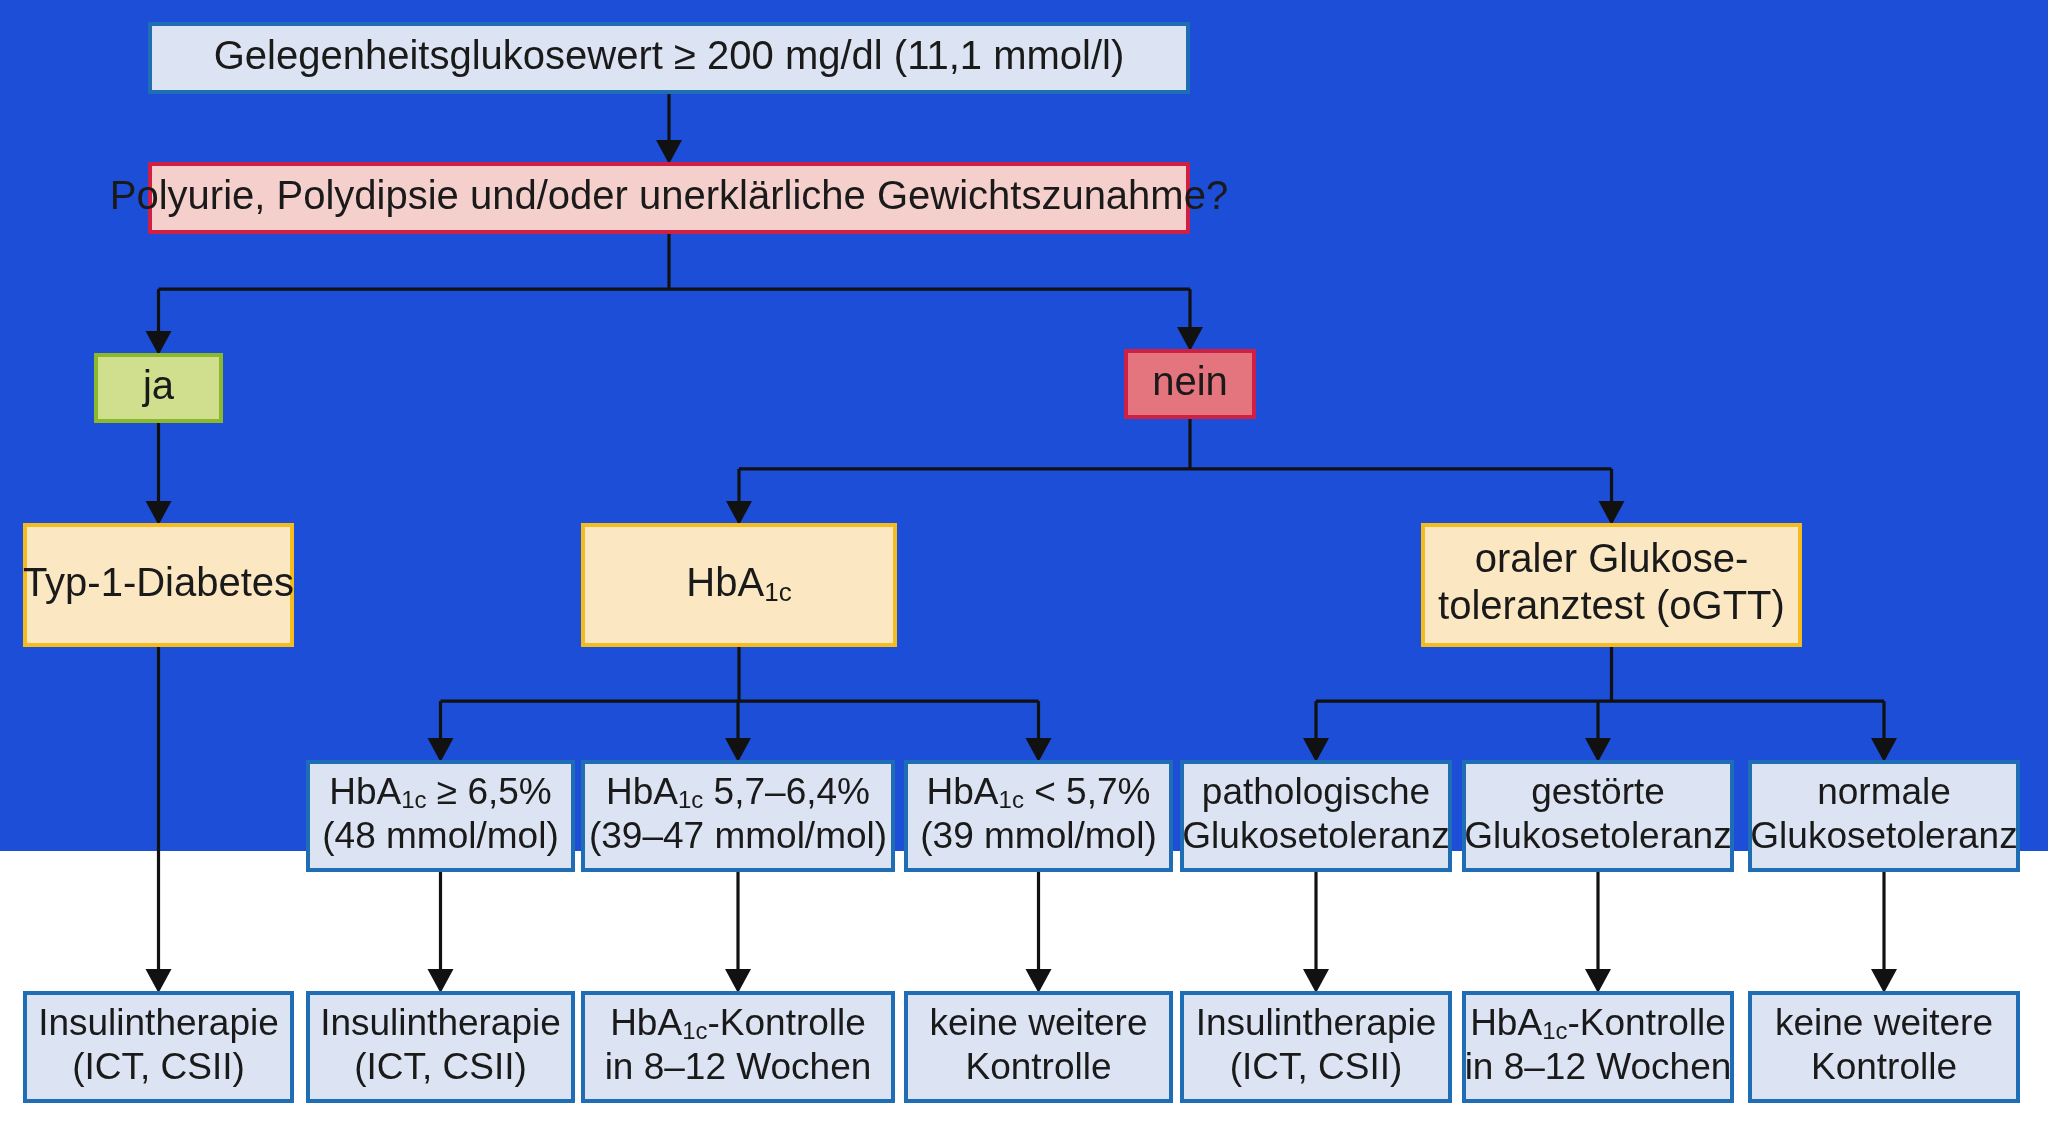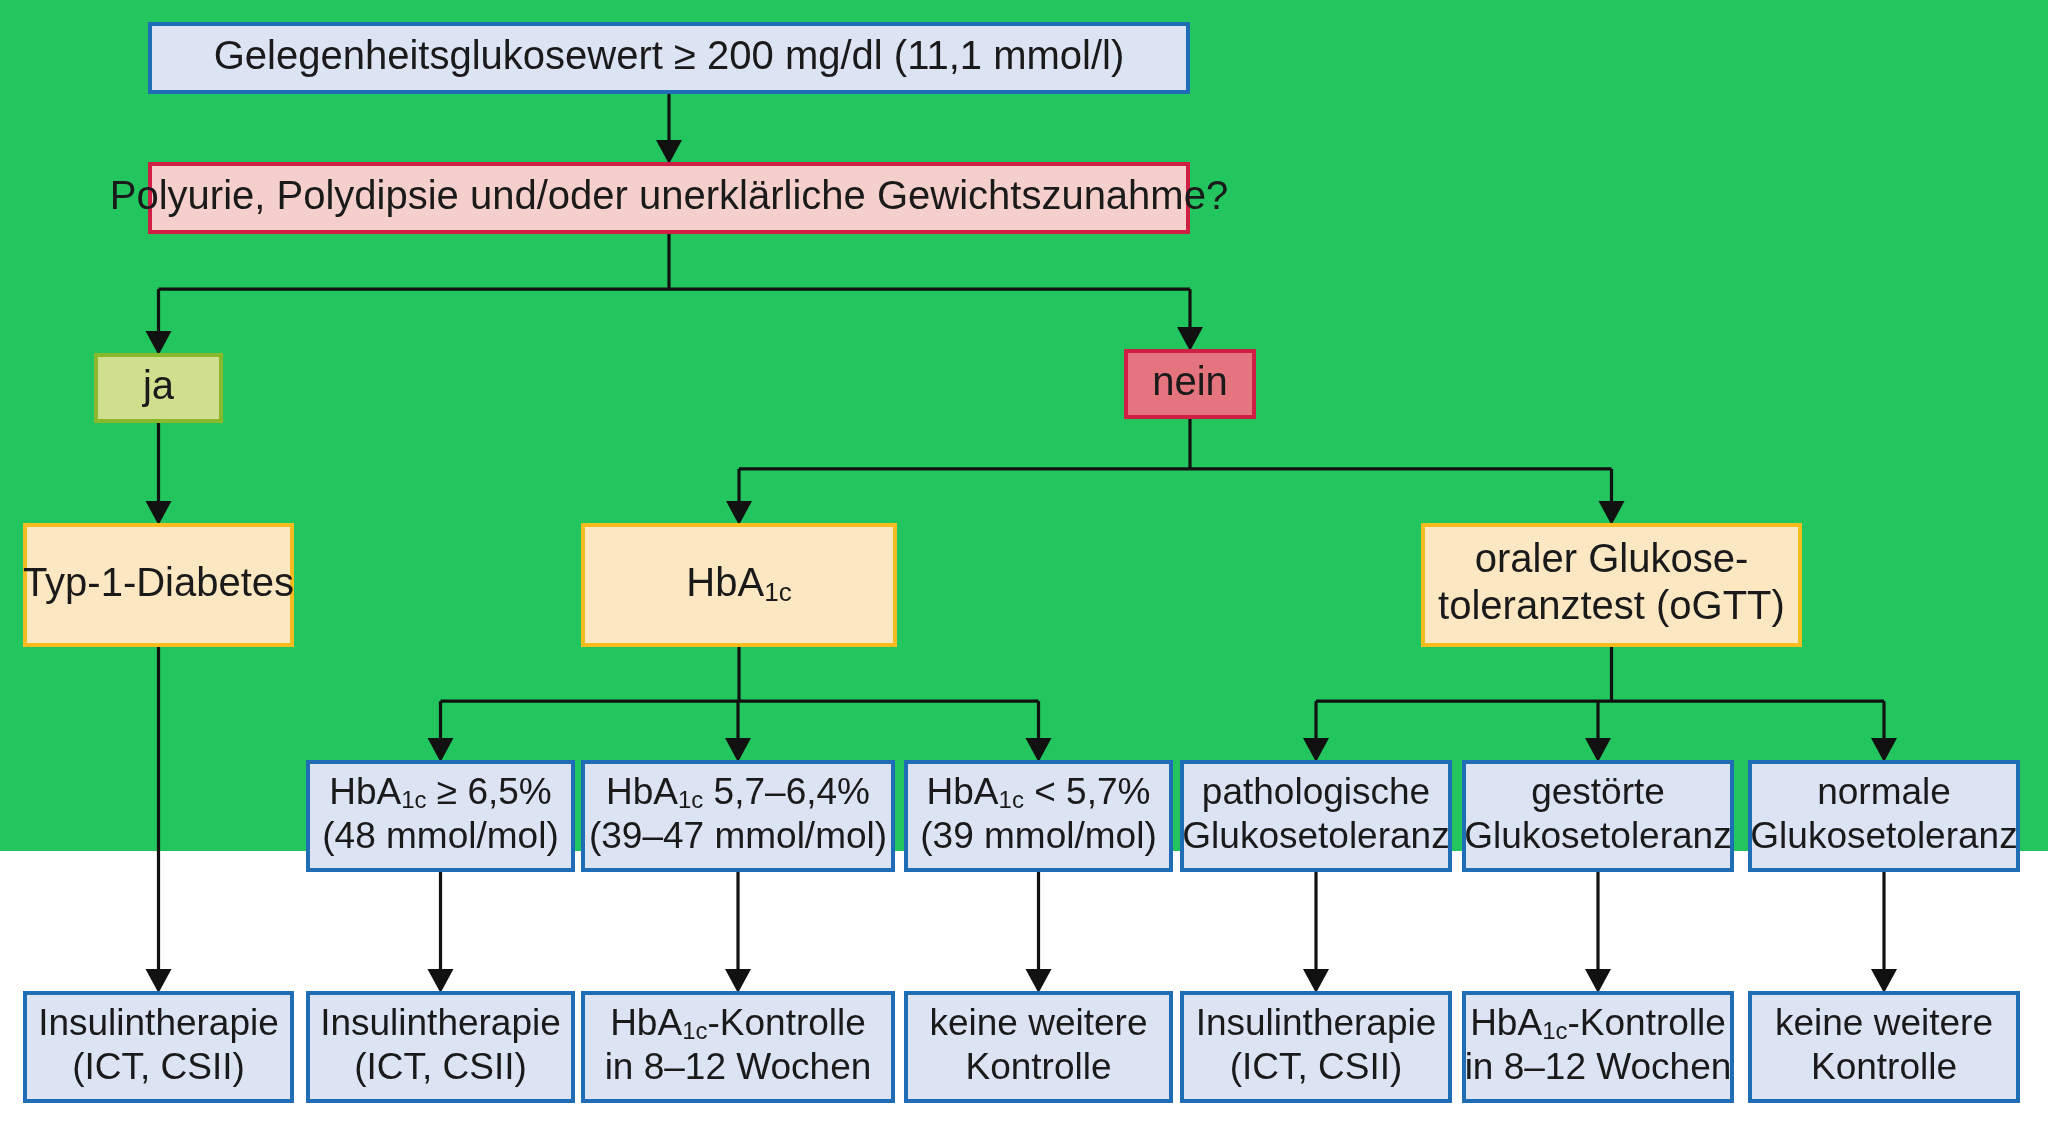--- a/index.html
+++ b/index.html
@@ -1,21 +1,21 @@
 <!DOCTYPE html>
 <html><head>
 <meta charset="utf-8">
 <style>
   html,body{margin:0;padding:0;background:#ffffff;}
   body{
     width:2048px;height:1139px;
     font-family:"Liberation Sans","DejaVu Sans",sans-serif;
     overflow:hidden;
   }
-  #chart-root{position:relative;width:2048px;height:851px;background:#22c55e;}
+  #chart-root{position:relative;width:2048px;height:851px;background:#1d4ed8;}
   svg.flow{position:absolute;left:0;top:0;width:2048px;height:1139px;}
   .node-rect{stroke-width:4;}
   .node-label{
     font-family:"Liberation Sans","DejaVu Sans",sans-serif;
     fill:#1a1a1a;
     text-anchor:middle;
     dominant-baseline:middle;
   }
   .connector{fill:none;stroke:#111111;stroke-width:3.2;}
   .arrowhead{fill:#111111;}

